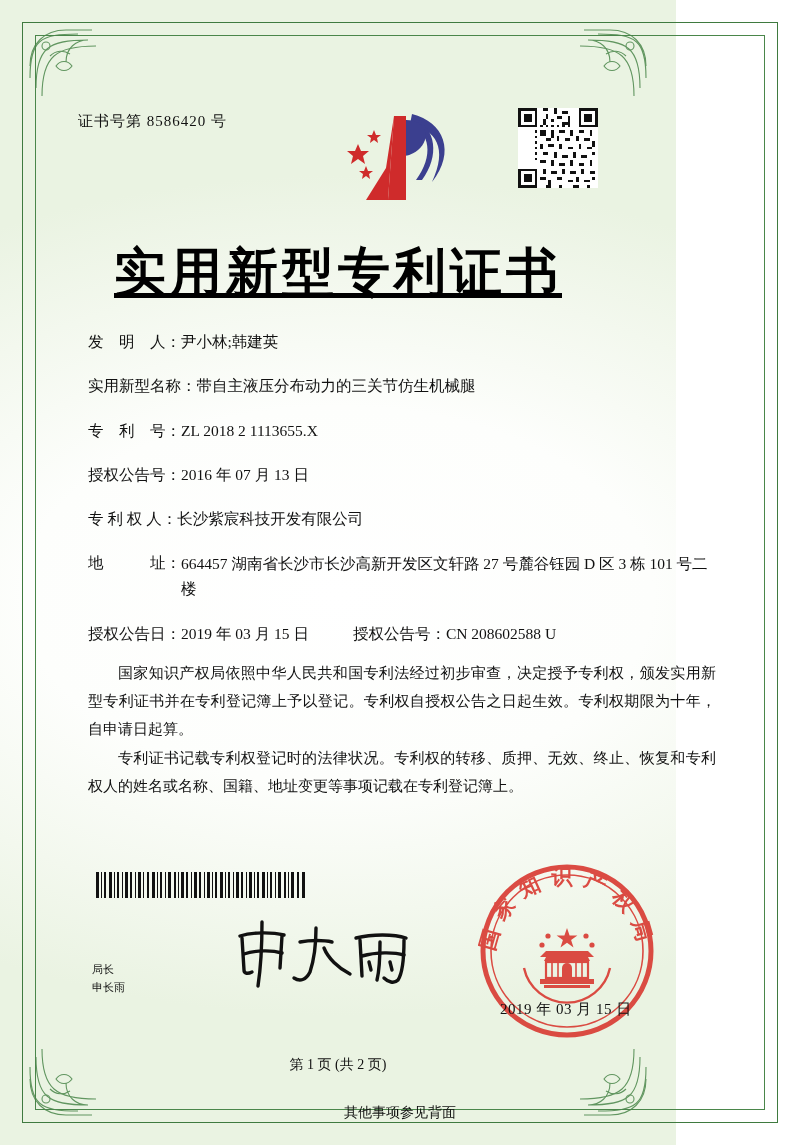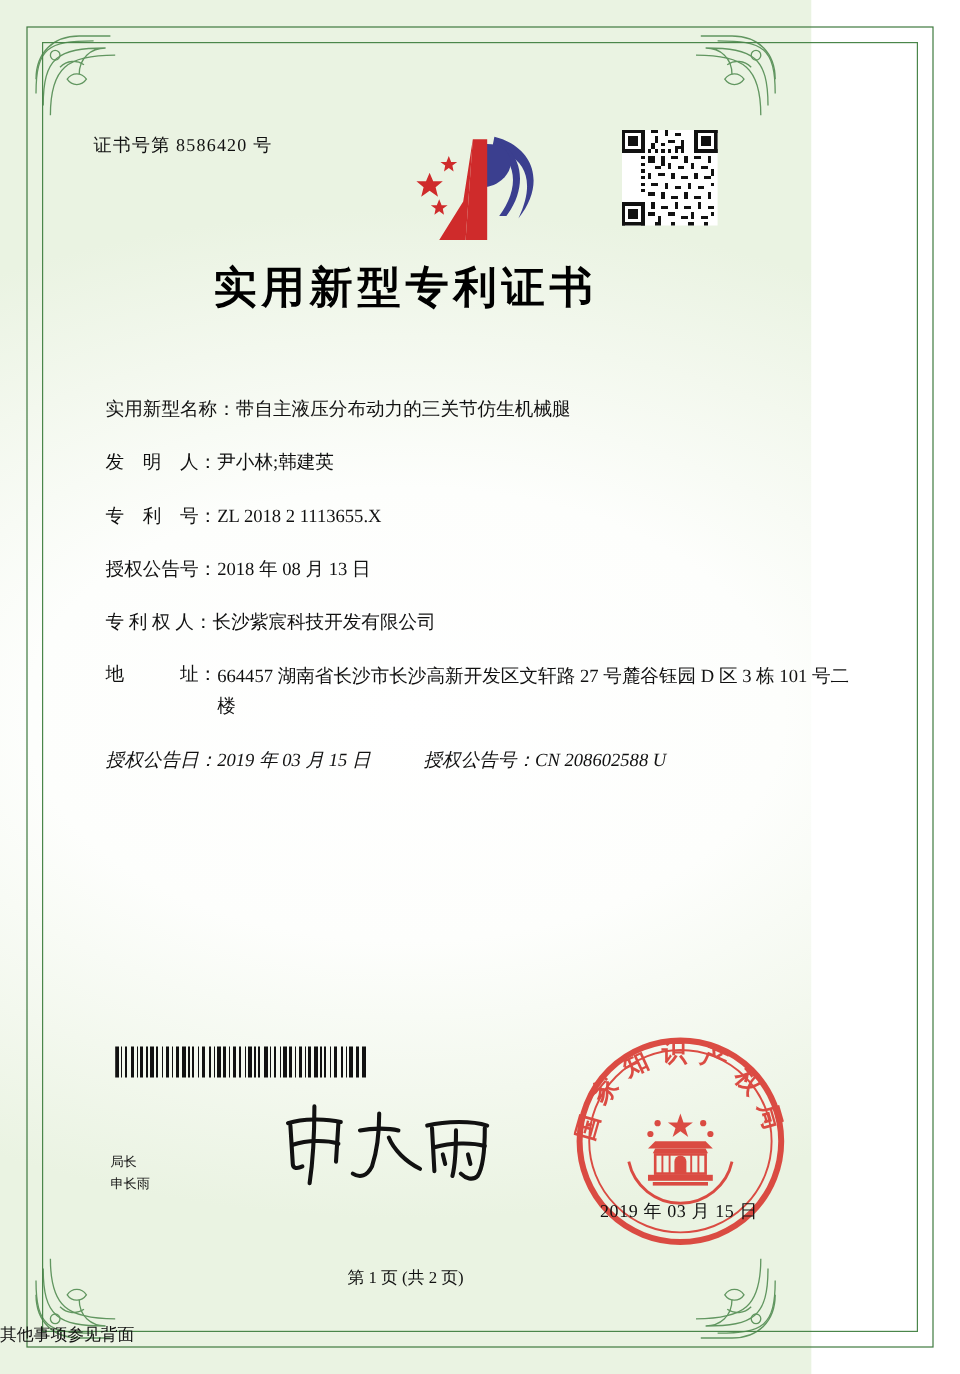--- a/index.html
+++ b/index.html
@@ -72,27 +72,28 @@
 
   .qr {
     position: absolute;
     right: 78px; top: 108px;
     width: 80px; height: 80px;
   }
 
   .title {
     position: absolute;
     left: 0; right: 0;
-    top: 216px;
+    top: 238px;
     text-align: center;
-    font-size: 36px;
+    font-size: 52px;
     font-weight: bold;
     letter-spacing: 4px;
     color: #000;
     font-family: "DejaVu Serif", "Liberation Serif", serif;
+    text-decoration: underline;
   }
 
   
   .fields {
     position: absolute;
     left: 88px;
     top: 330px;
     width: 630px;
   }
   .row {
@@ -110,21 +111,20 @@
   .row .value {
     flex: 1 1 auto;
     color: #111;
     word-break: break-all;
   }
 
   .row.addr .value { line-height: 1.62; }
 
   .row.two-col {
     justify-content: flex-start;
-    font-style: italic;
   }
   .row.two-col .seg2 {
     margin-left: 44px;
     display: flex;
   }
 
   
   .paras {
     position: absolute;
     left: 88px;
@@ -182,20 +182,21 @@
     left: 0; right: 0;
     top: 1056px;
     text-align: center;
     font-size: 14px;
     color: #111;
   }
   .outside-note {
     position: absolute;
     left: 0; right: 0;
     top: 1104px;
+    text-align: center;
     font-size: 14px;
     color: #111;
   }
 </style>
 </head>
 <body>
 
 <div class="certificate">
 
   <div class="border-outer"></div>
@@ -369,37 +370,37 @@
           <rect x="25" y="28" width="1" height="1"></rect>
       </g>
     </svg>
   </div>
 
   <div class="title">实用新型专利证书</div>
 
   <div class="fields">
 
     <div class="row">
+      <span class="label">发　明　人：</span>
+      <span class="value">尹小林;韩建英</span>
+    </div>
+
+    <div class="row">
       <span class="label">实用新型名称：</span>
       <span class="value">带自主液压分布动力的三关节仿生机械腿</span>
-    </div>
-
-    <div class="row">
-      <span class="label">发　明　人：</span>
-      <span class="value">尹小林;韩建英</span>
     </div>
 
     <div class="row">
       <span class="label">专　利　号：</span>
       <span class="value">ZL 2018 2 1113655.X</span>
     </div>
 
     <div class="row">
       <span class="label">授权公告号：</span>
-      <span class="value">2018 年 08 月 13 日</span>
+      <span class="value">2016 年 07 月 13 日</span>
     </div>
 
     <div class="row">
       <span class="label">专 利 权 人：</span>
       <span class="value">长沙紫宸科技开发有限公司</span>
     </div>
 
     <div class="row addr">
       <span class="label">地　　　址：</span>
       <span class="value">664457 湖南省长沙市长沙高新开发区文轩路 27 号麓谷钰园 D 区 3 栋 101 号二楼</span>
@@ -409,20 +410,24 @@
       <span class="label">授权公告日：</span>
       <span class="value" style="flex:0 0 auto;">2019 年 03 月 15 日</span>
       <span class="seg2">
         <span class="label">授权公告号：</span>
         <span class="value">CN 208602588 U</span>
       </span>
     </div>
 
   </div>
 
+  <div class="paras">
+    <p>国家知识产权局依照中华人民共和国专利法经过初步审查，决定授予专利权，颁发实用新型专利证书并在专利登记簿上予以登记。专利权自授权公告之日起生效。专利权期限为十年，自申请日起算。</p>
+    <p>专利证书记载专利权登记时的法律状况。专利权的转移、质押、无效、终止、恢复和专利权人的姓名或名称、国籍、地址变更等事项记载在专利登记簿上。</p>
+  </div>
 
   <div class="barcode">
     <svg width="210" height="26" viewBox="0 0 210 26" shape-rendering="crispEdges">
       <g fill="#111">
         <rect x="0" y="0" width="3" height="26"></rect>
           <rect x="5" y="0" width="1" height="26"></rect>
         <rect x="8" y="0" width="2" height="26"></rect>
           <rect x="13" y="0" width="3" height="26"></rect>
         <rect x="18" y="0" width="1" height="26"></rect>
           <rect x="21" y="0" width="2" height="26"></rect>

